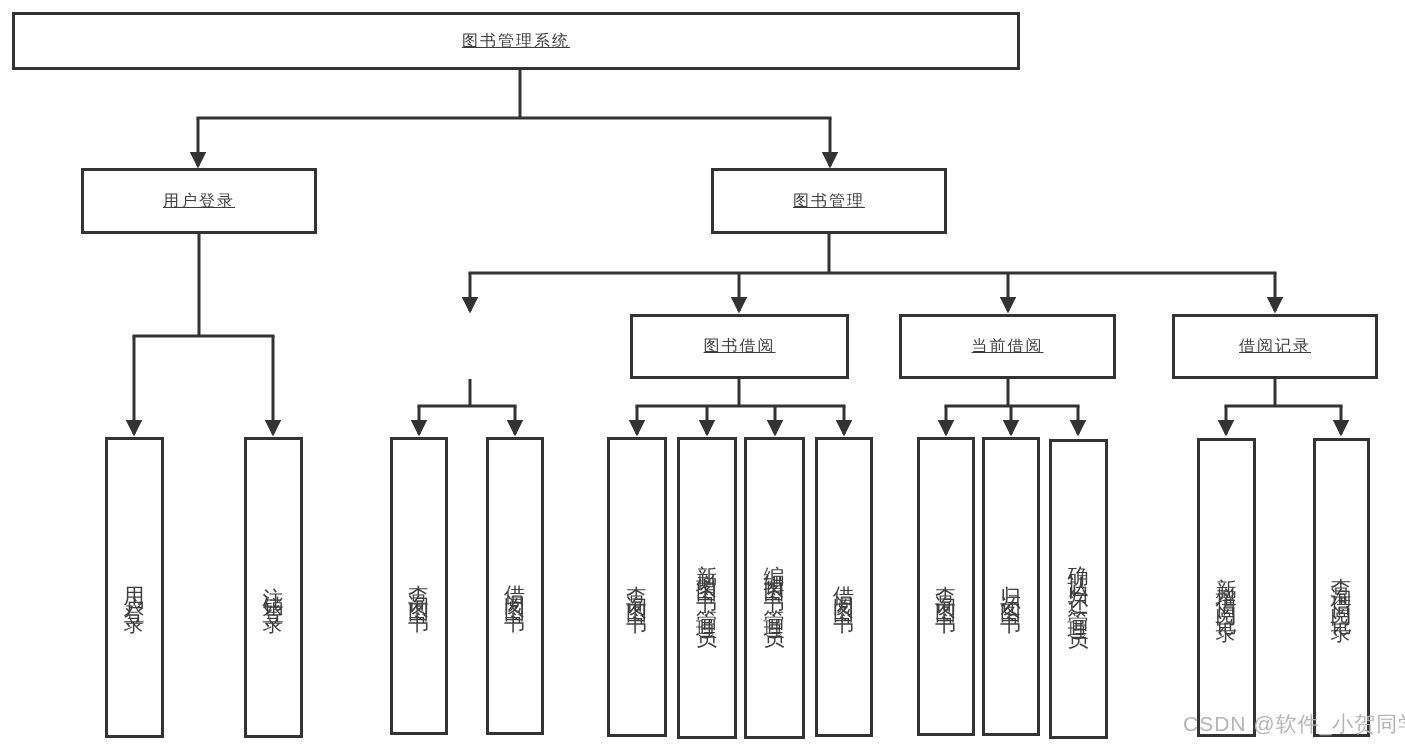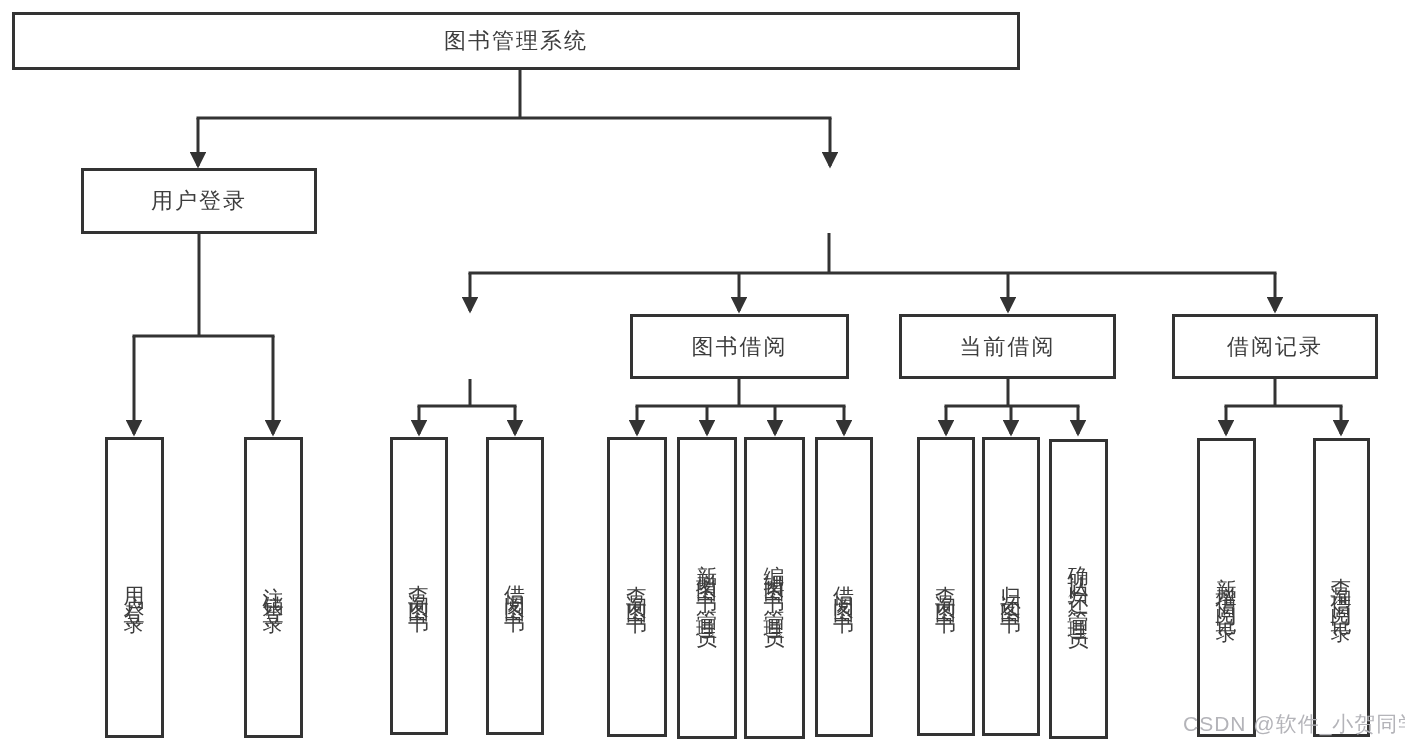--- a/index.html
+++ b/index.html
@@ -14,21 +14,21 @@
     position:relative;width:1405px;height:747px;background:var(--background);overflow:hidden;
   }
   .connectors{position:absolute;left:0;top:0;width:1405px;height:747px;}
   .connectors line{stroke:var(--line);stroke-width:3;}
   .connectors .arrowhead{fill:var(--line);}
   .hnode,.vnode{
     position:absolute;box-sizing:border-box;border:3px solid var(--line);
     background:#ffffff;display:flex;align-items:center;justify-content:center;
     color:var(--text);
   }
-  .hnode{font-size:22px;letter-spacing:2px;white-space:nowrap;}
+  .hnode{font-size:16px;letter-spacing:2px;white-space:nowrap;text-decoration:underline;}
   .vnode{font-size:21px;}
   .vnode span{
     writing-mode:vertical-rl;text-orientation:mixed;
     line-height:1;letter-spacing:9px;display:block;
   }
   .watermark{
     position:absolute;left:1183px;top:710px;font-size:21px;letter-spacing:1px;
     color:var(--watermark);white-space:nowrap;
   }
 </style>
@@ -92,20 +92,23 @@
     </g>
   </svg>
 
   <div class="hnode" style="left:12px;top:12px;width:1008px;height:58px;">
     <span>图书管理系统</span>
   </div>
 
   <div class="hnode" style="left:81px;top:168px;width:236px;height:66px;">
     <span>用户登录</span>
   </div>
+  <div class="hnode" style="left:711px;top:168px;width:236px;height:66px;">
+    <span>图书管理</span>
+  </div>
 
   <div class="hnode" style="left:899px;top:314px;width:217px;height:65px;">
     <span>当前借阅</span>
   </div>
   <div class="hnode" style="left:630px;top:314px;width:219px;height:65px;">
     <span>图书借阅</span>
   </div>
   <div class="hnode" style="left:1172px;top:314px;width:206px;height:65px;">
     <span>借阅记录</span>
   </div>

